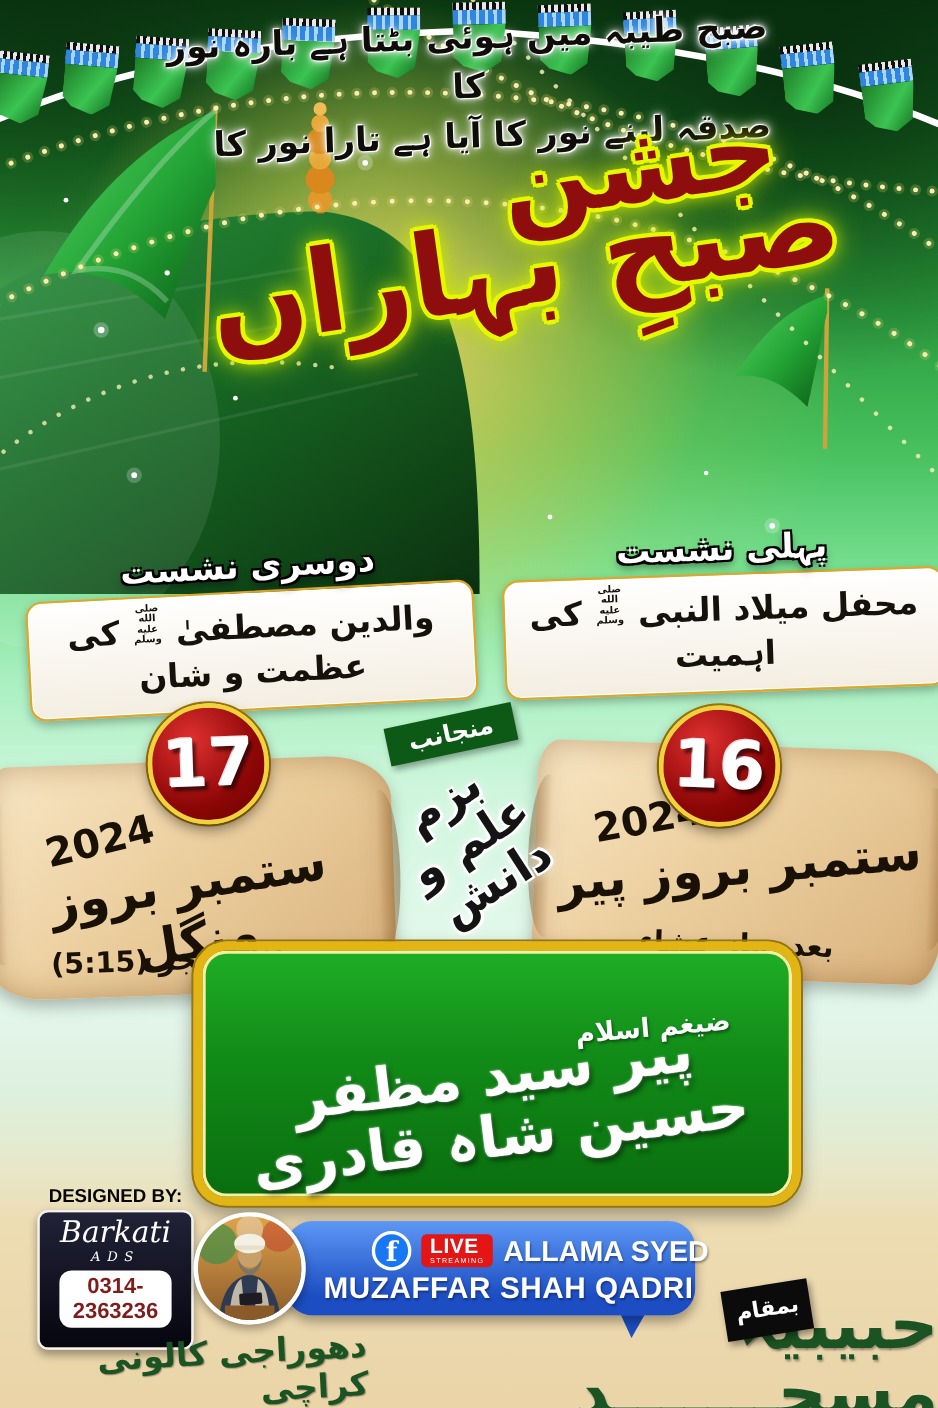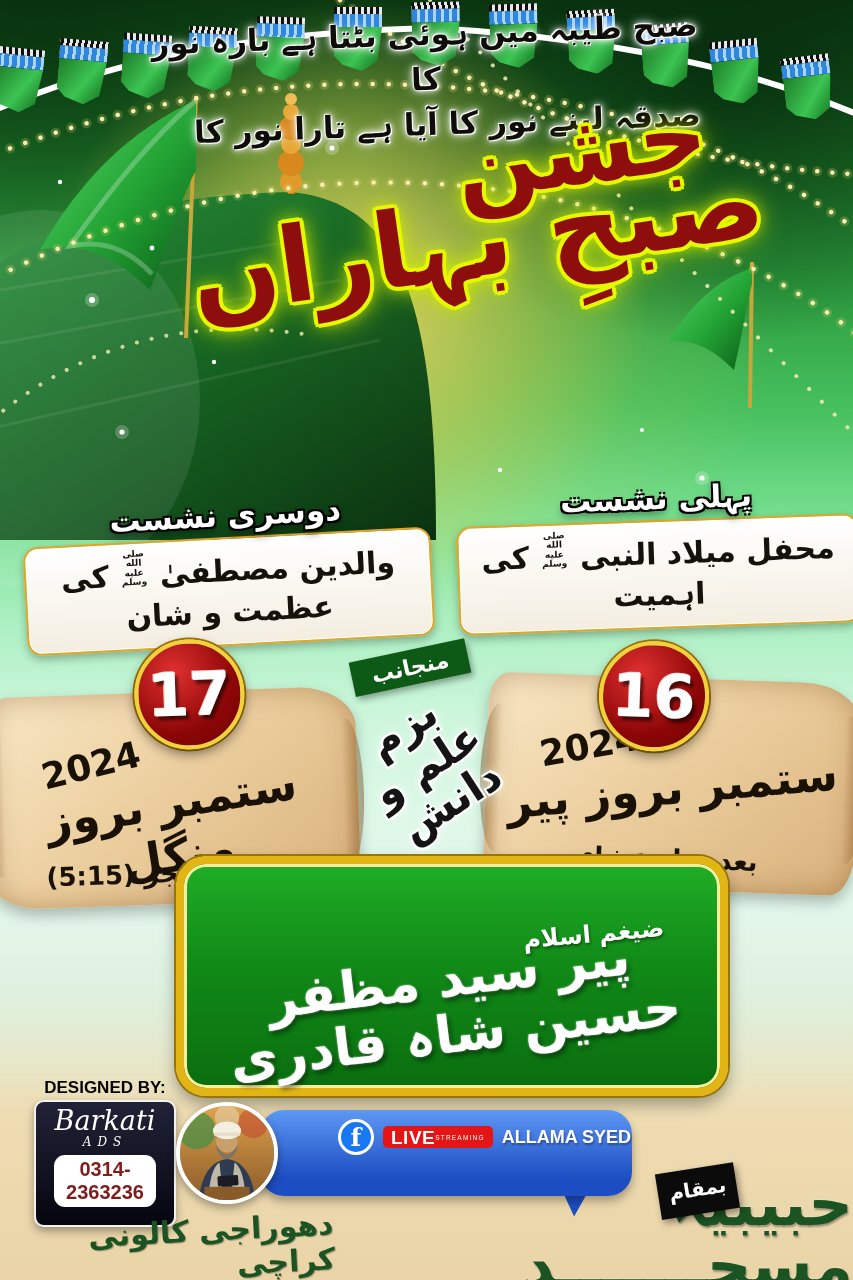--- a/index.html
+++ b/index.html
@@ -110,25 +110,25 @@
   .avatar{position:absolute;left:176px;top:1102px;width:94px;height:94px;border-radius:50%;
     border:4px solid #fff;overflow:hidden;z-index:6;box-shadow:0 4px 9px rgba(0,0,0,.35);}
   .live-bar{position:absolute;left:260px;top:1110px;width:372px;height:86px;z-index:5;
     background:linear-gradient(180deg,#5d98f5,#1c4dc2 80%);border-radius:24px;
     box-shadow:0 5px 10px rgba(0,0,0,.32);color:#fff;font-family:"Liberation Sans",sans-serif;
     padding:9px 8px 8px 34px;box-sizing:border-box;}
   .bar-row1{display:flex;align-items:center;gap:9px;margin-left:44px;}
   .fb-circle{width:36px;height:36px;border-radius:50%;background:#1877f2;border:3px solid #fff;
     color:#fff;display:flex;align-items:center;justify-content:center;font-size:25px;font-weight:bold;
     font-family:"DejaVu Serif",serif;box-sizing:border-box;flex:0 0 auto;}
-  .live-badge{background:#e31515;border-radius:5px;padding:2px 8px 1px;display:flex;flex-direction:row;
-    align-items:center;line-height:1;flex:0 0 auto;}
+  .live-badge{background:#e31515;border-radius:5px;padding:2px 8px 1px;display:flex;flex-direction:column;
+    line-height:1;flex:0 0 auto;}
   .live-main{font-size:19px;font-weight:bold;letter-spacing:.5px;}
   .live-sub{font-size:6.5px;letter-spacing:1.2px;margin-top:1px;}
-  .bar-name1{font-size:18px;font-weight:bold;white-space:nowrap;text-shadow:1px 2px 2px rgba(0,0,0,.35);text-align:right;}
+  .bar-name1{font-size:26px;font-weight:bold;white-space:nowrap;text-shadow:1px 2px 2px rgba(0,0,0,.35);text-align:right;}
   .bar-name2{font-size:27px;font-weight:bold;text-align:center;margin-top:1px;letter-spacing:.5px;
     white-space:nowrap;text-shadow:1px 2px 2px rgba(0,0,0,.35);}
   .bar-pointer{position:absolute;left:560px;top:1192px;width:0;height:0;z-index:4;
     border-left:16px solid transparent;border-right:9px solid transparent;border-top:24px solid #1c4dc2;
     transform:rotate(9deg);}
   
   .venue-tag{position:absolute;left:658px;top:1168px;background:#0b0b0b;color:#fff;z-index:6;
     padding:9px 11px 13px;transform:rotate(-9deg);font-size:20px;font-weight:bold;direction:rtl;
     box-shadow:2px 4px 7px rgba(0,0,0,.4);}
   .venue-line{position:absolute;left:0;right:0;top:1190px;height:90px;z-index:5;direction:rtl;
@@ -378,20 +378,21 @@
 
   <div class="live-bar">
     <div class="bar-row1">
       <div class="fb-circle">f</div>
       <div class="live-badge">
         <div class="live-main">LIVE</div>
         <div class="live-sub">STREAMING</div>
       </div>
       <div class="bar-name1">ALLAMA SYED</div>
     </div>
+    <div class="bar-name2">MUZAFFAR SHAH QADRI</div>
   </div>
   <div class="bar-pointer"></div>
 
   <div class="venue-tag">بمقام</div>
   <div class="venue-line">
     <span class="venue-masjid">حبیبیہ مسجـــــــد</span>
     <span class="venue-area">دھوراجی کالونی کراچی</span>
   </div>
 
 </div>

